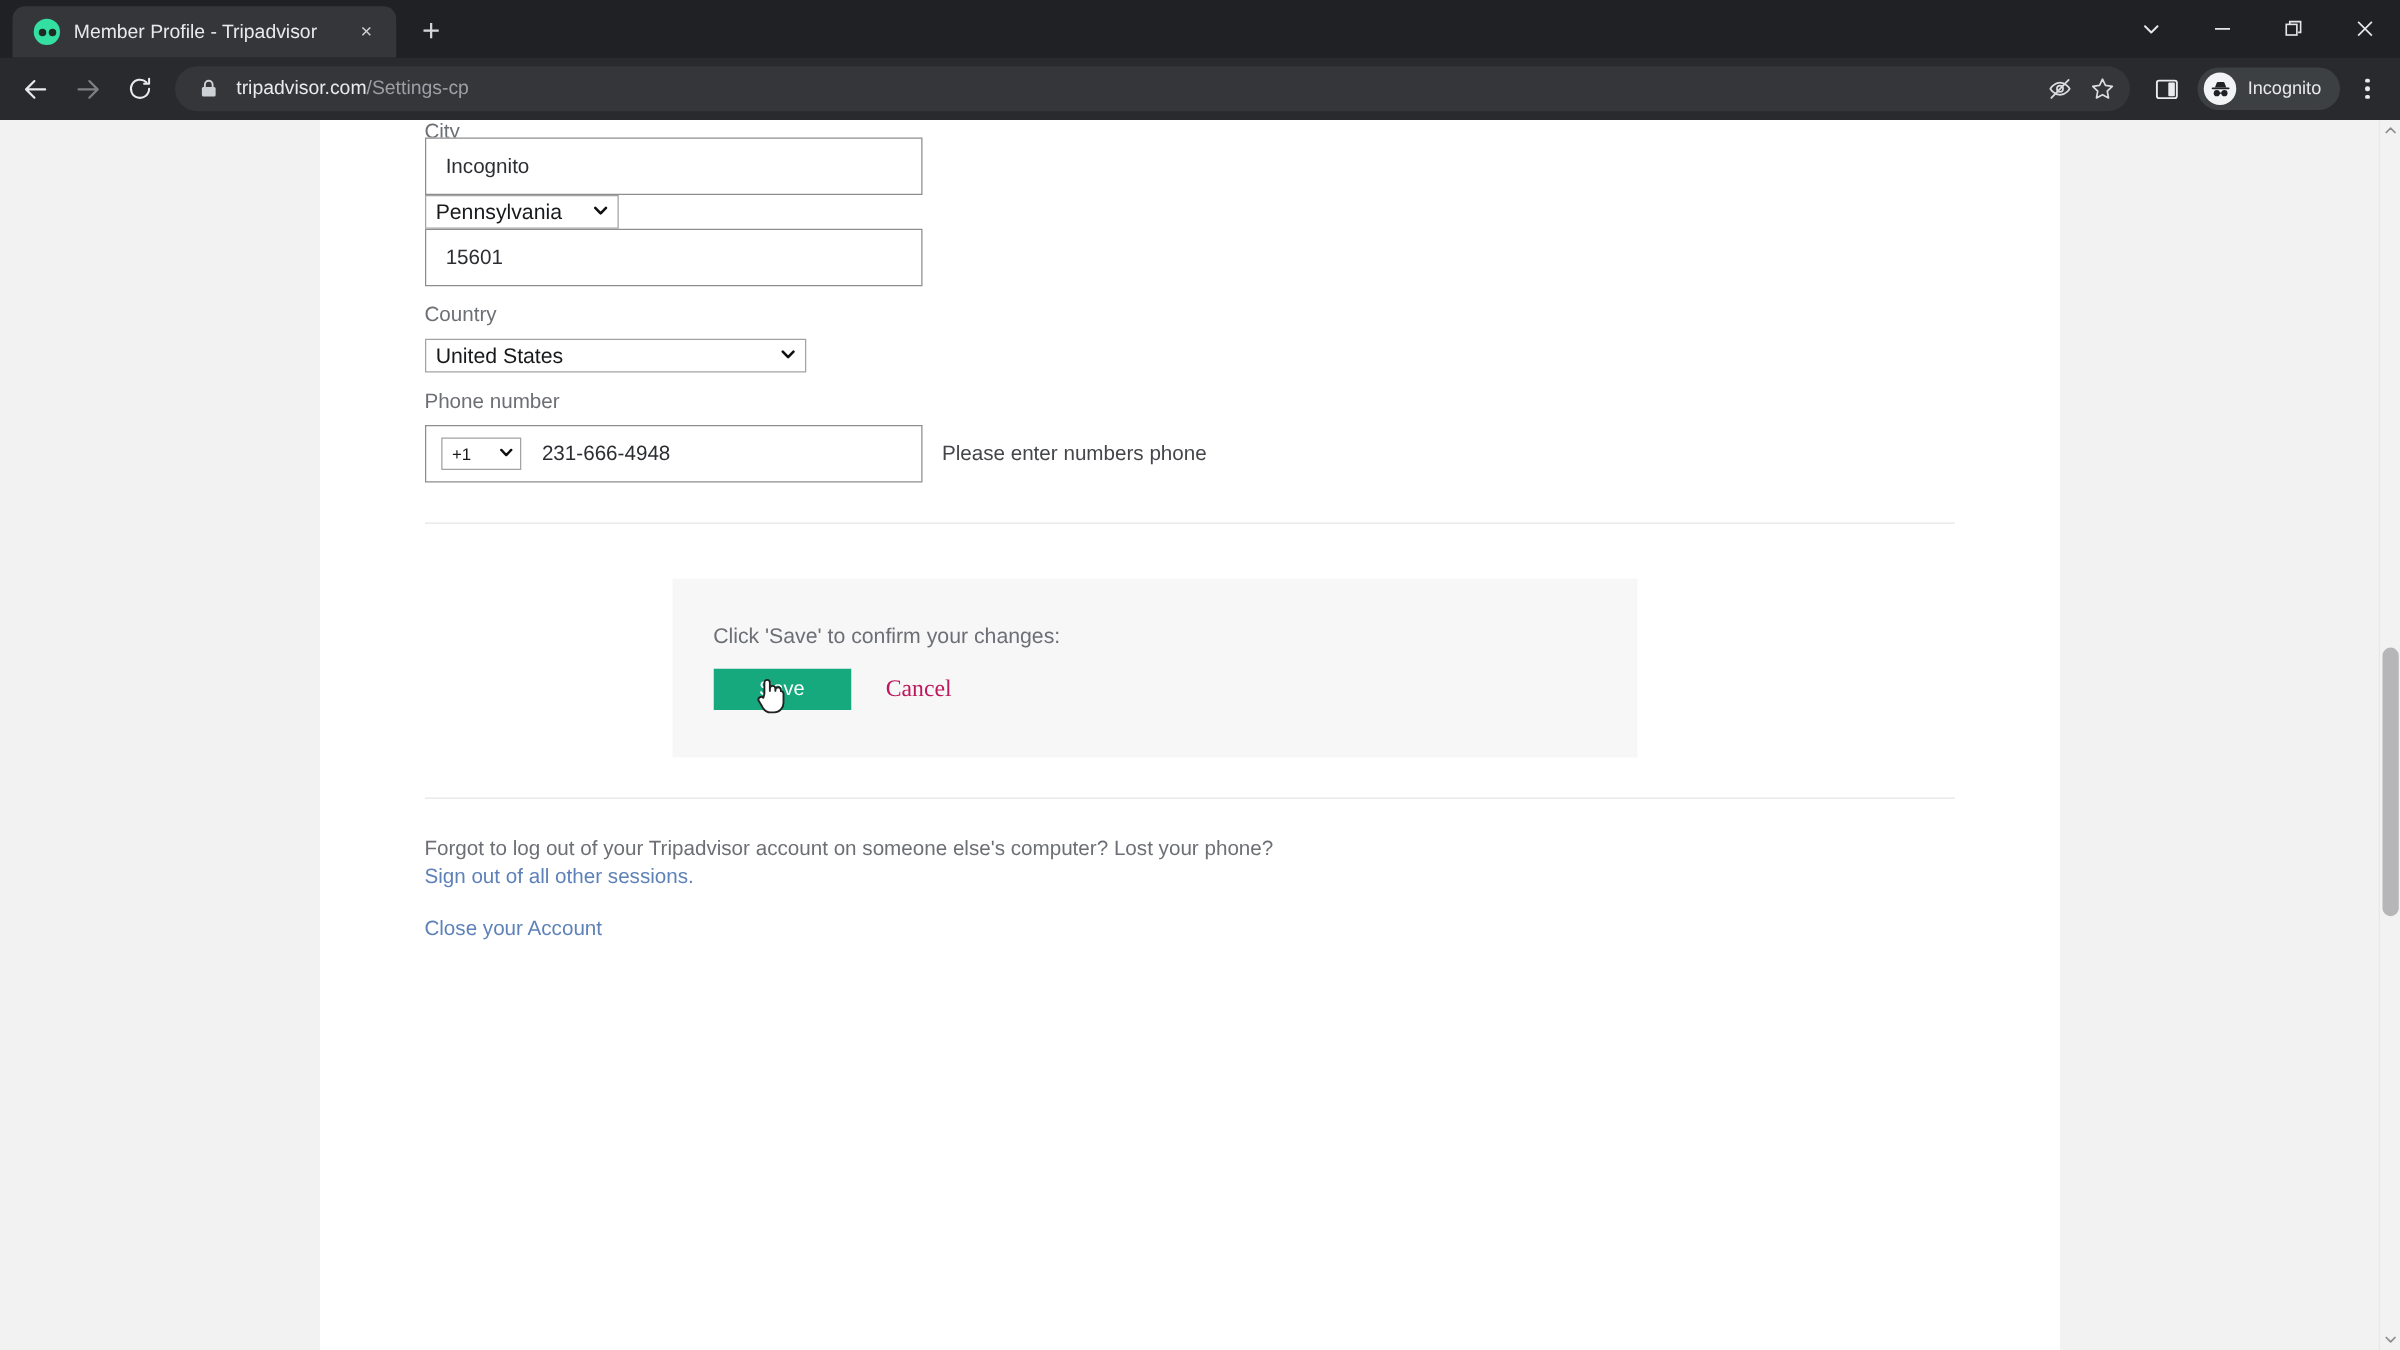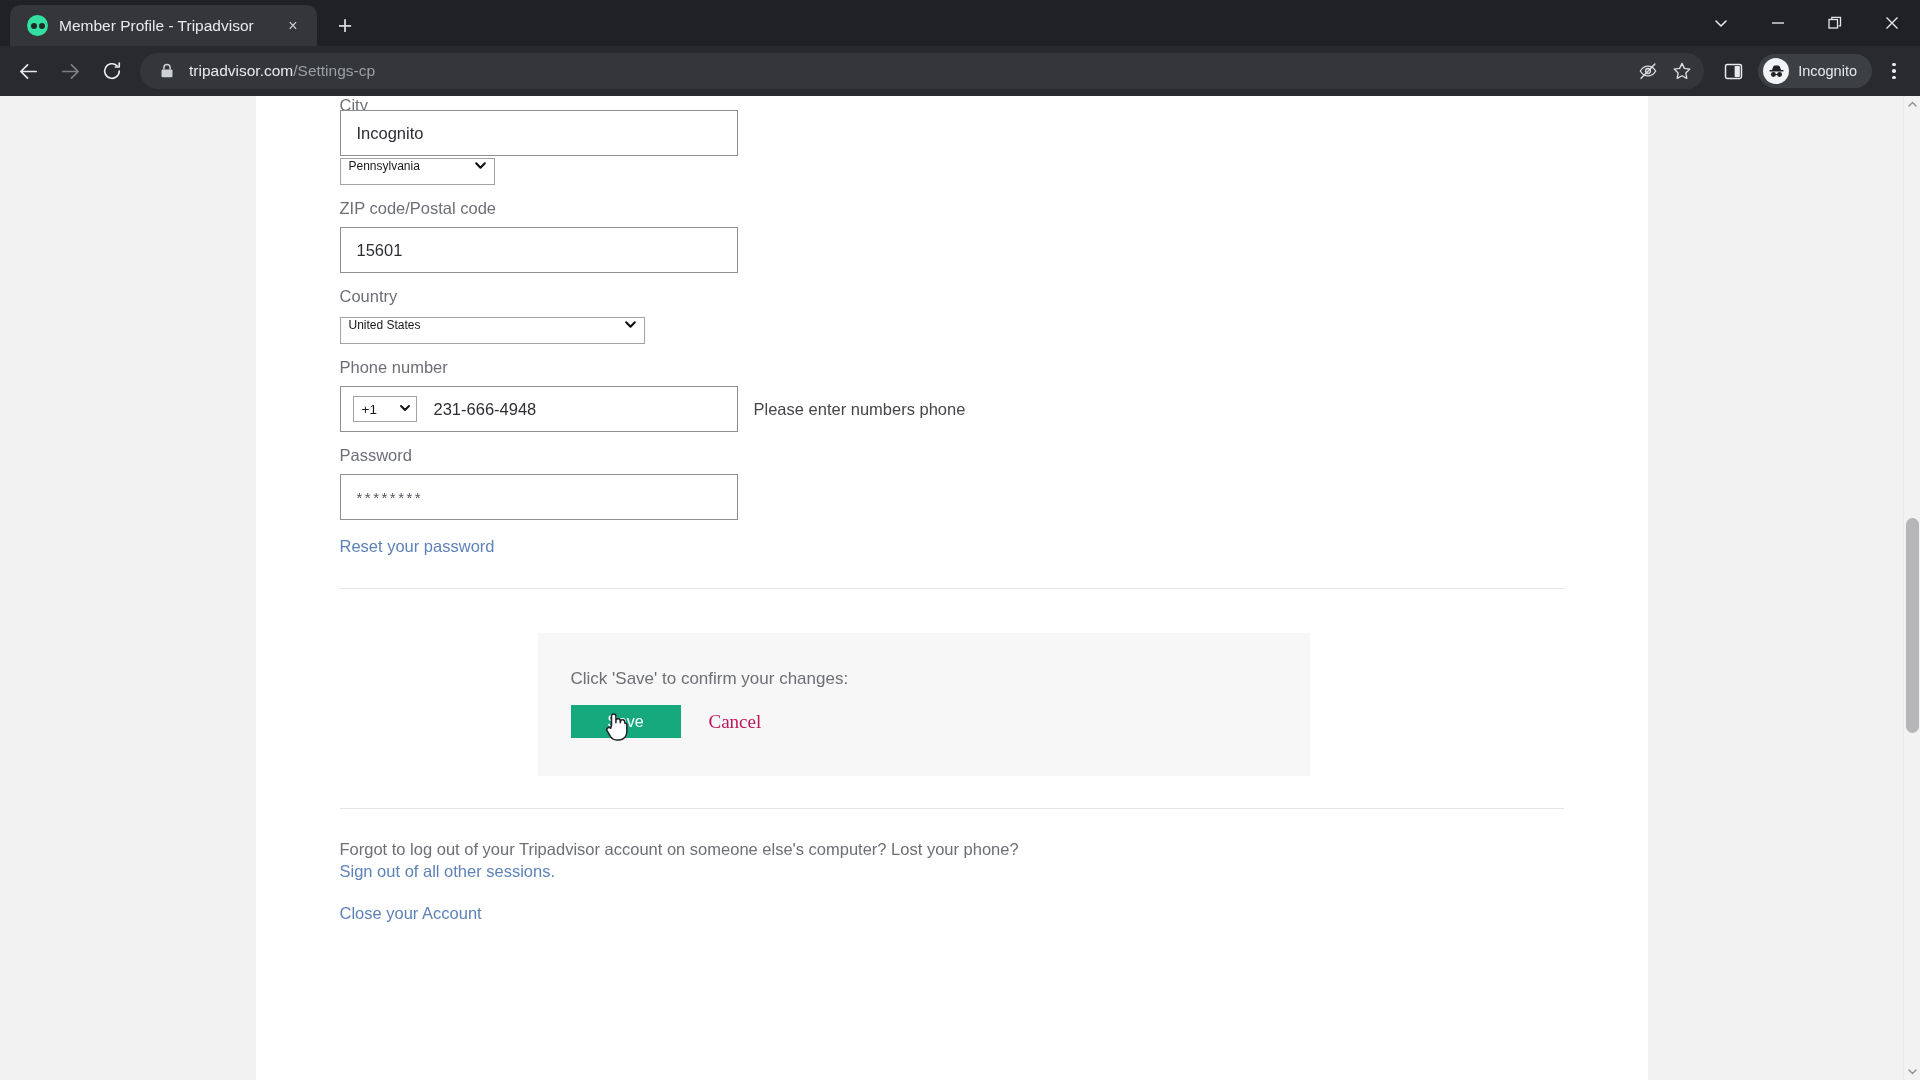--- a/index.html
+++ b/index.html
@@ -141,23 +141,23 @@
     border: 1px solid #8e8e8e;
     background: #fff;
     display: flex; align-items: center;
     padding: 0 16px;
     font-size: 16.5px; color: #2c2e32;
   }
   .fselect {
     height: 27px;
     border: 1px solid #a3a3a3;
     background: #fff;
-    display: inline-flex; align-items: flex-start;
+    display: inline-flex; align-items: center;
     padding: 0 7px 0 8px;
-    font-size: 12px; color: #18191b;
+    font-size: 17px; color: #18191b;
     gap: 10px;
   }
   .fselect.state { width: 155px; }
   .fselect.country { width: 305px; }
   .fselect .sv { flex: 1; white-space: nowrap; overflow: hidden; }
   .caret { flex: none; }
 
   .phone-row { display: flex; align-items: center; gap: 16px; }
   .phone-box {
     width: 398px; height: 46px;
@@ -356,21 +356,20 @@
               <span class="sv">Pennsylvania</span>
               <span class="caret">
                 <svg width="13" height="13" viewBox="0 0 13 13">
                     <path d="M2.2 4.3l4.3 4.4 4.3-4.4" stroke="#111" stroke-width="2.1" fill="none" stroke-linecap="round" stroke-linejoin="round"></path>
                   </svg>
               </span>
             </div>
           </div>
 
           <div class="field">
-            <div class="flabel">ZIP code/Postal code</div>
             <div class="ftext">15601</div>
           </div>
 
           <div class="field">
             <div class="flabel">Country</div>
             <div class="fselect country">
               <span class="sv">United States</span>
               <span class="caret">
                 <svg width="13" height="13" viewBox="0 0 13 13">
                     <path d="M2.2 4.3l4.3 4.4 4.3-4.4" stroke="#111" stroke-width="2.1" fill="none" stroke-linecap="round" stroke-linejoin="round"></path>
@@ -390,27 +389,20 @@
                         <path d="M2.2 4.3l4.3 4.4 4.3-4.4" stroke="#111" stroke-width="2.1" fill="none" stroke-linecap="round" stroke-linejoin="round"></path>
                       </svg>
                   </span>
                 </span>
                 <span class="phone-num">231-666-4948</span>
               </div>
               <span class="phone-err">Please enter numbers phone</span>
             </div>
           </div>
 
-          <div class="field">
-            <div class="flabel">Password</div>
-            <div class="ftext">
-              <span class="pw-dots">********</span>
-            </div>
-            <a class="linklike">Reset your password</a>
-          </div>
 
           <div class="divider"></div>
         </div>
 
         <div class="confirm-panel">
           <div class="confirm-text">Click 'Save' to confirm your changes:</div>
           <div class="confirm-actions">
             <div class="save-btn">
               <span>Save</span>
               <span class="cursor-hand">

